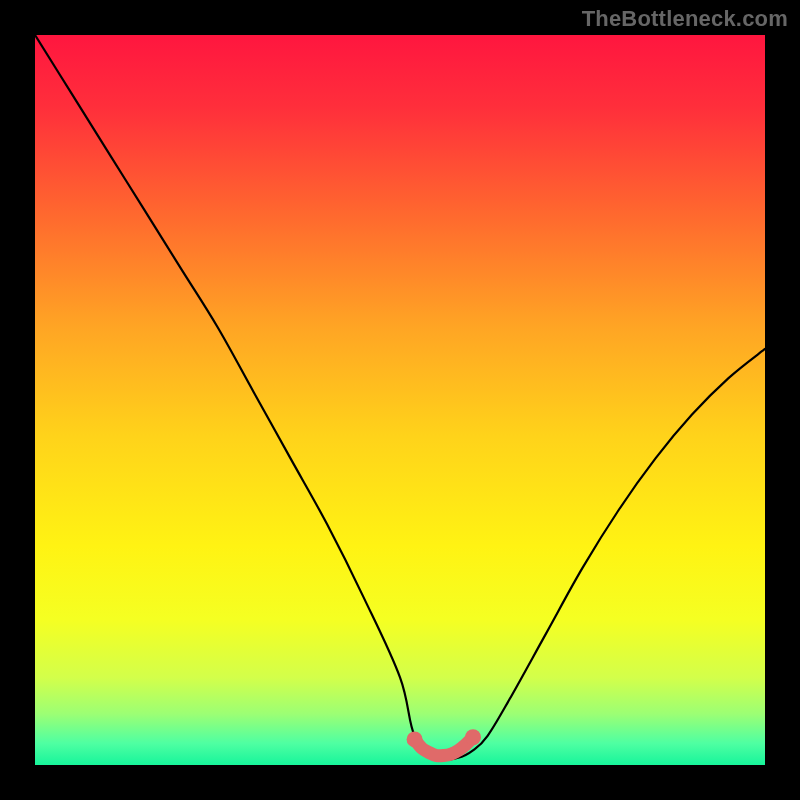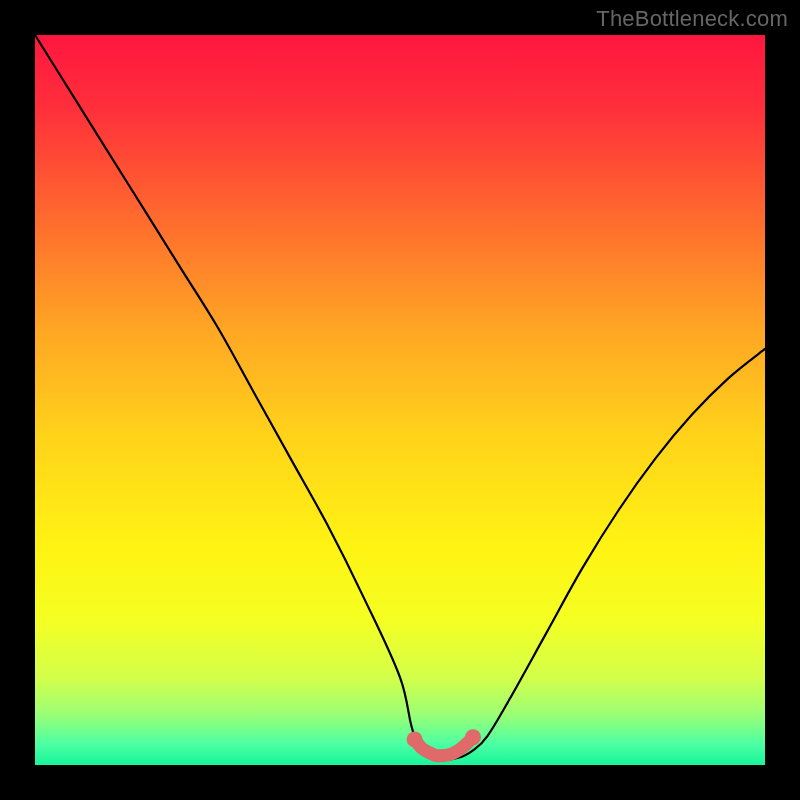--- a/index.html
+++ b/index.html
@@ -24,21 +24,21 @@
     width: 730px;
     height: 730px;
     overflow: hidden;
   }
   .watermark {
     position: absolute;
     top: 6px;
     right: 12px;
     color: #666;
     font-size: 22px;
-    font-weight: 400;
+    font-weight: 700;
     letter-spacing: 0.2px;
     user-select: none;
   }
   svg { display: block; }
 </style>
 </head>
 <body>
 
 <div class="frame">
   <div class="watermark">TheBottleneck.com</div>

